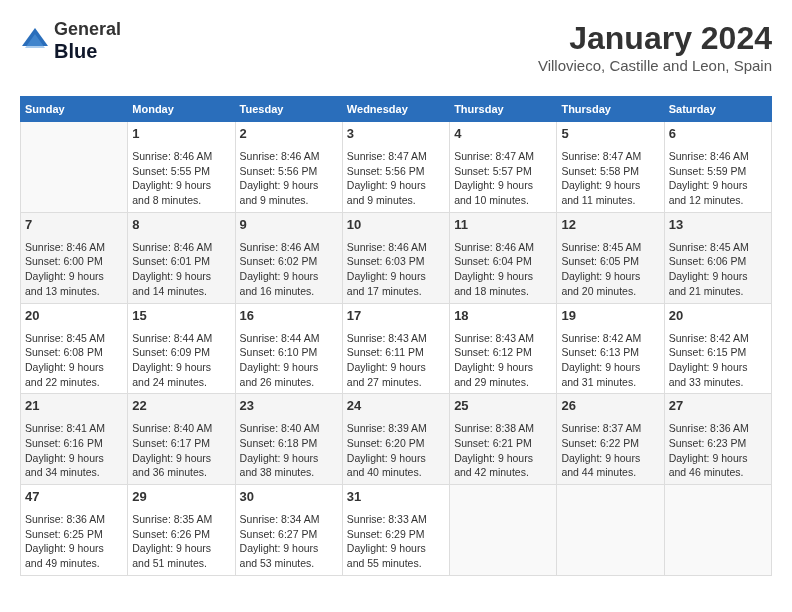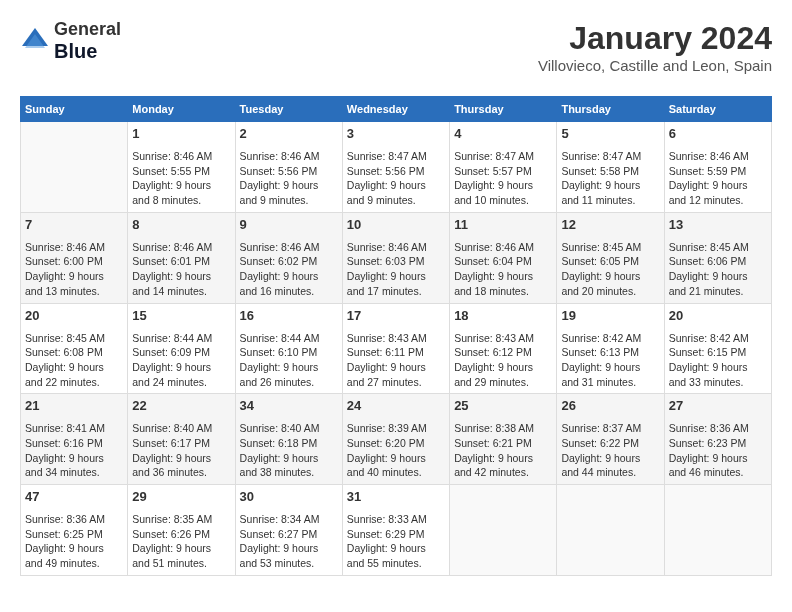--- a/index.html
+++ b/index.html
@@ -217,21 +217,21 @@
       <tr>
         <td>
           <span class="day-num">21</span>
           <div class="day-info">Sunrise: 8:41 AM<br>Sunset: 6:16 PM<br>Daylight: 9 hours<br>and 34 minutes.</div>
         </td>
         <td>
           <span class="day-num">22</span>
           <div class="day-info">Sunrise: 8:40 AM<br>Sunset: 6:17 PM<br>Daylight: 9 hours<br>and 36 minutes.</div>
         </td>
         <td>
-          <span class="day-num">34</span>
+          <span class="day-num">23</span>
           <div class="day-info">Sunrise: 8:40 AM<br>Sunset: 6:18 PM<br>Daylight: 9 hours<br>and 38 minutes.</div>
         </td>
         <td>
           <span class="day-num">24</span>
           <div class="day-info">Sunrise: 8:39 AM<br>Sunset: 6:20 PM<br>Daylight: 9 hours<br>and 40 minutes.</div>
         </td>
         <td>
           <span class="day-num">25</span>
           <div class="day-info">Sunrise: 8:38 AM<br>Sunset: 6:21 PM<br>Daylight: 9 hours<br>and 42 minutes.</div>
         </td>

